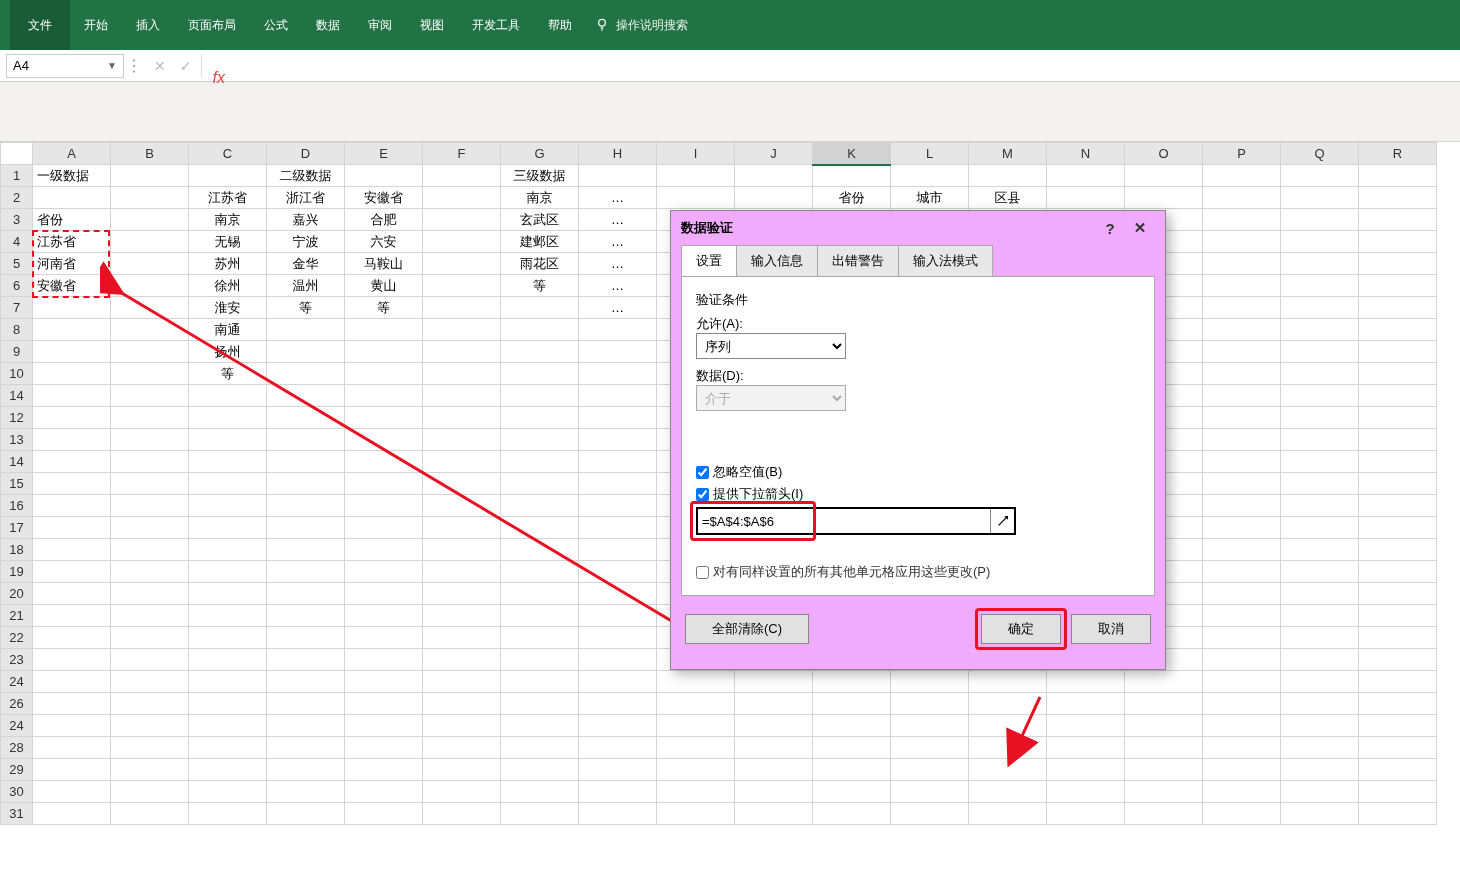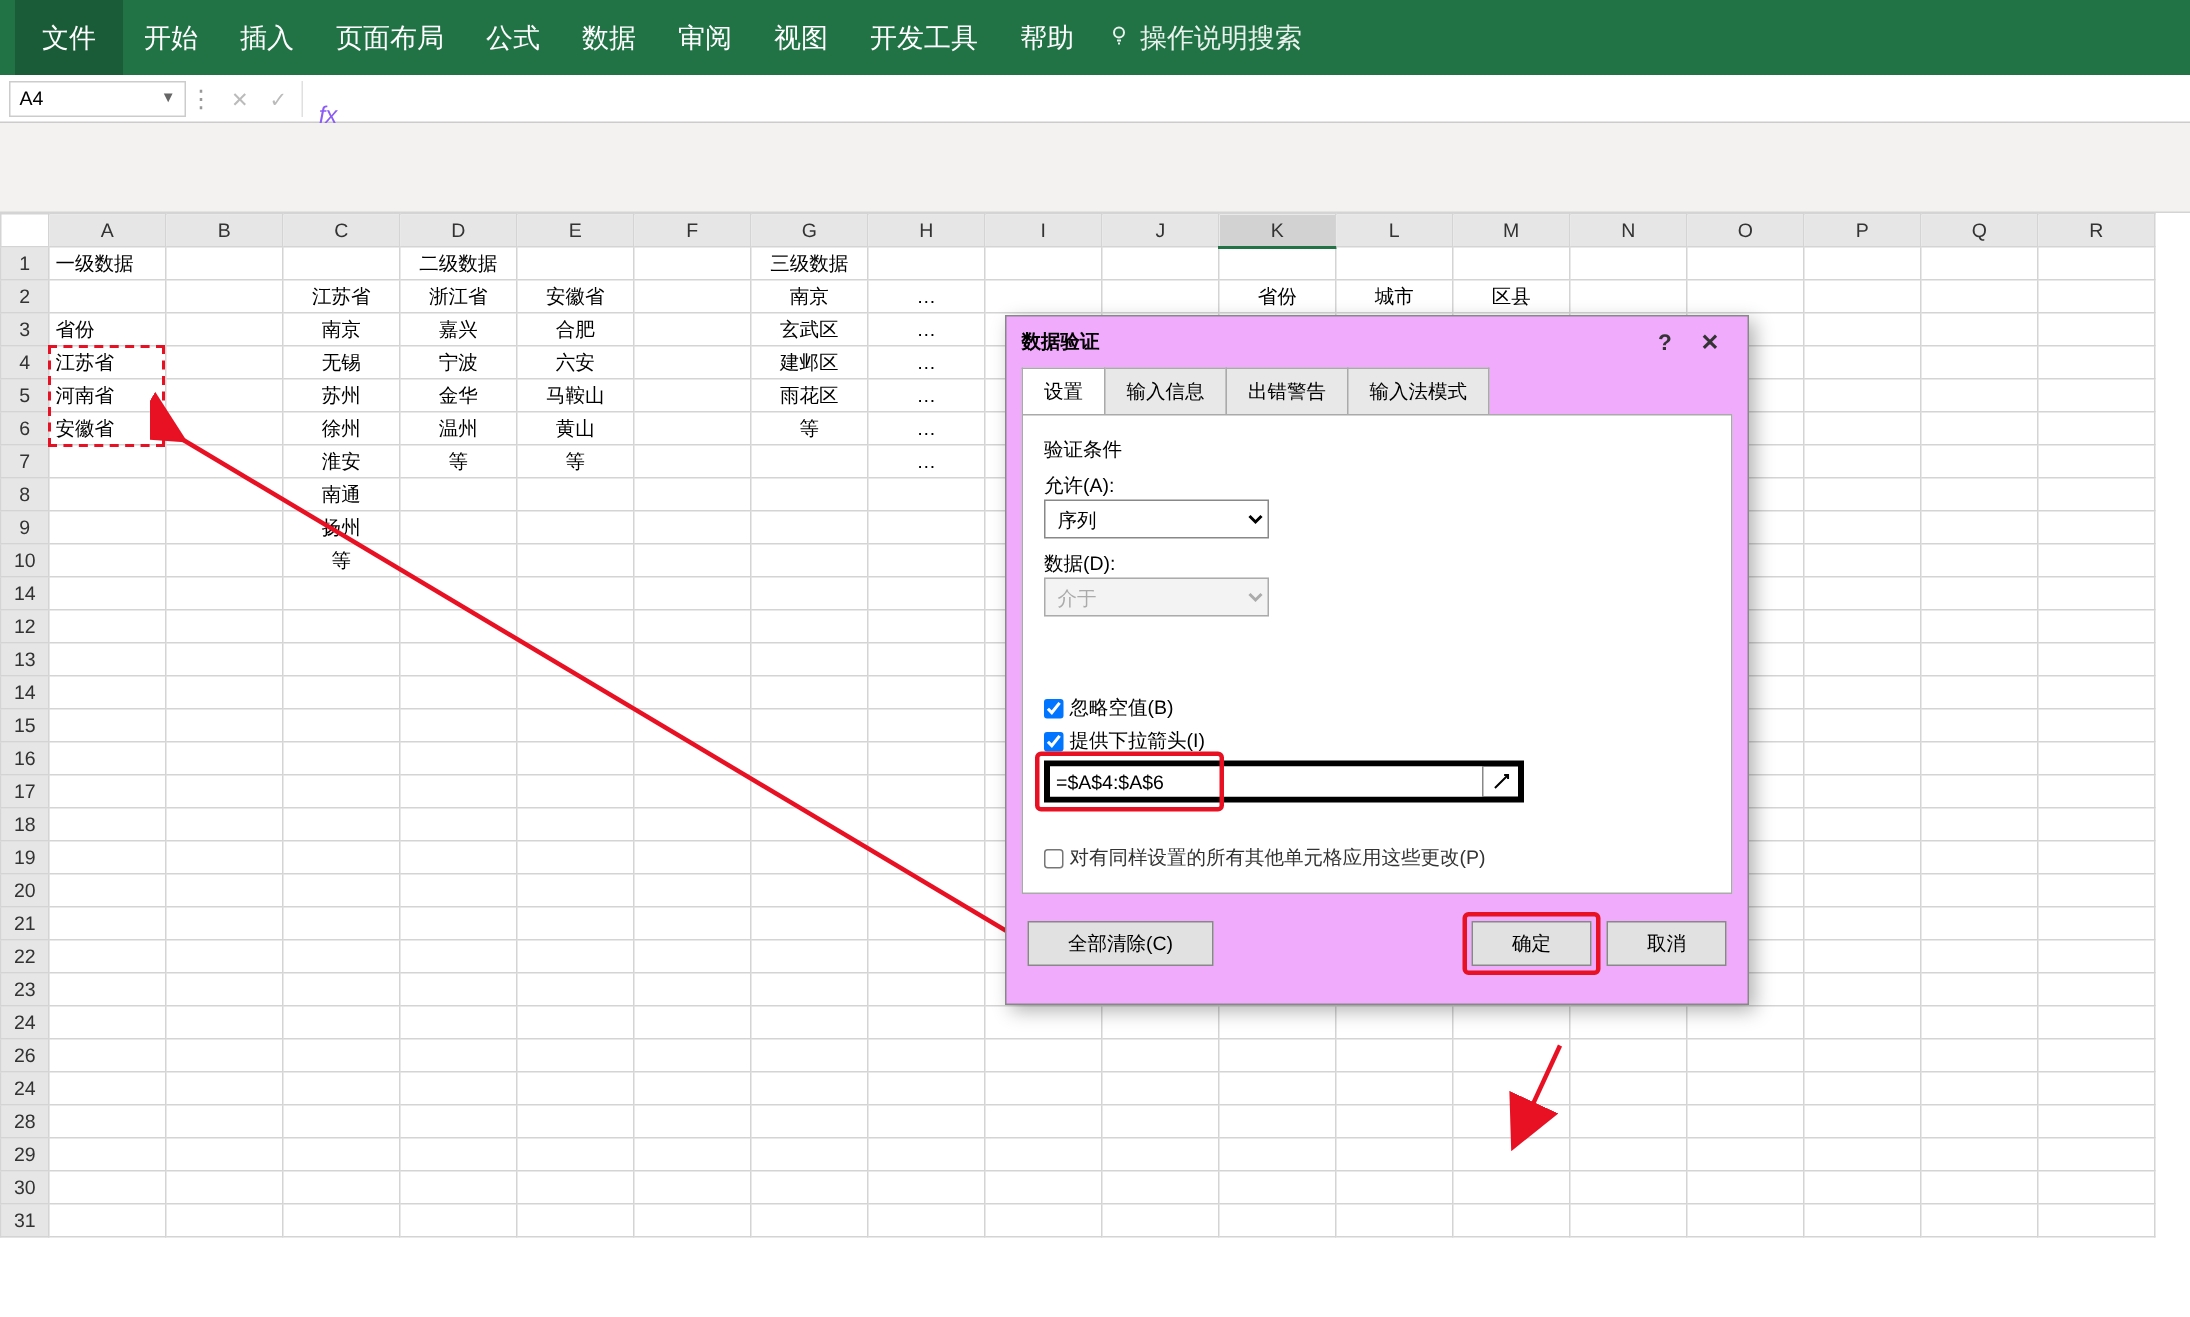--- a/index.html
+++ b/index.html
@@ -1,31 +1,31 @@
 <!DOCTYPE html>
 <html><head>
 <meta charset="utf-8">
 <style>
   * { box-sizing: border-box; margin: 0; padding: 0; font-family: "Microsoft YaHei", sans-serif; }
   body { background: #fff; width: 1460px; height: 878px; overflow: hidden; position: relative; }
 
   
-  .ribbon { background: #217346; height: 50px; display: flex; align-items: center; padding: 0 10px; color: #fff; font-size: 18px; }
+  .ribbon { background: #217346; height: 50px; display: flex; align-items: center; padding: 0 10px; color: #fff; font-size: 12px; }
   .ribbon .tab { padding: 0 14px; cursor: pointer; height: 100%; display: flex; align-items: center; }
   .ribbon .file { background: #1a5c38; padding: 0 18px; }
   .ribbon .bulb { margin-left: 8px; display:flex; align-items:center; gap:6px; opacity:.9; }
   .ribbon svg { width: 16px; height: 16px; }
 
   
   .fbar { height: 32px; border-bottom: 1px solid #ccc; display: flex; align-items: center; background: #fff; }
   .namebox { width: 118px; height: 24px; border: 1px solid #ccc; margin-left: 6px; display: flex; align-items: center; padding: 0 6px; font-size: 13px; }
   .namebox .arrow { margin-left: auto; color: #666; font-size: 10px; }
   .fbar .dots { width:20px; text-align:center; color:#999; }
   .fbar .btns { display:flex; gap:14px; padding:0 10px; color:#bbb; font-size:14px; border-right:1px solid #e0e0e0; height:24px; align-items:center;}
-  .fbar .fx { font-style: italic; color:#8b5cf6; padding:0 10px;margin-top:24px; }
+  .fbar .fx { font-style: italic; color:#ef4444; padding:0 10px;margin-top:24px; }
   .fbar .input { flex:1; height:24px; }
 
   
   .strip { height: 60px; background: #f3f2f1; border-bottom:1px solid #d4d4d4; }
 
   
   .grid-wrap { position: relative; }
   .sheet { border-collapse: collapse; table-layout: fixed; }
   .sheet th, .sheet td { border: 1px solid #d4d4d4; height: 22px; font-size: 13px; text-align: center; background:#fff; }
   .sheet .ch { background: #e6e6e6; font-weight: normal; color:#333; position:relative; }
@@ -48,21 +48,21 @@
   .dlg .tabs { display:flex; padding:0 10px; gap:0; }
   .dlg .tabs .tab { padding:6px 14px; border:1px solid #aaa; background:#e8e8e8; cursor:pointer; margin-right:-1px; border-bottom:none; }
   .dlg .tabs .tab.active { background:#fff; position:relative; z-index:2; }
   .dlg .panel { background:#fff; margin:0 10px 10px; border:1px solid #aaa; padding:14px; height:320px; position:relative; }
   .dlg .panel .group-label { margin-bottom:6px; }
   .dlg select, .dlg input[type=text] { height:26px; border:1px solid #888; font-size:13px; padding:0 4px; background:#fff; }
   .dlg select { width:150px; }
   .dlg select:disabled { background:#eee; color:#888; }
   .dlg .chk { display:flex; align-items:center; gap:4px; margin:4px 0; }
   .dlg .src-wrap { position:relative; }
-  .dlg .src-box { display:flex; align-items:flex-end; border:4px solid #000000; width:320px; height:28px; }
+  .dlg .src-box { display:flex; align-items:flex-end; border:2px solid #000000; width:320px; height:28px; }
   .dlg .src-box input { border:none; flex:1; height:100%; outline:none; }
   .dlg .src-box .pick { width:24px; height:100%; border-left:1px solid #888; display:flex; align-items:center; justify-content:center; }
   .dlg .bottom { display:flex; padding:8px 14px 14px; gap:10px; }
   .dlg .bottom .sp { flex:1; }
   .dlg button.btn { height:30px; padding:0 26px; background:#e1e1e1; border:1px solid #888; cursor:pointer; font-size:13px; }
   .panel .applyall { position:absolute; bottom:14px; left:14px; display:flex; align-items:center; gap:4px; color:#333; }
 
   
   .hl { position:absolute; border:3px solid #e81123; border-radius:4px; pointer-events:none; }
 </style>

